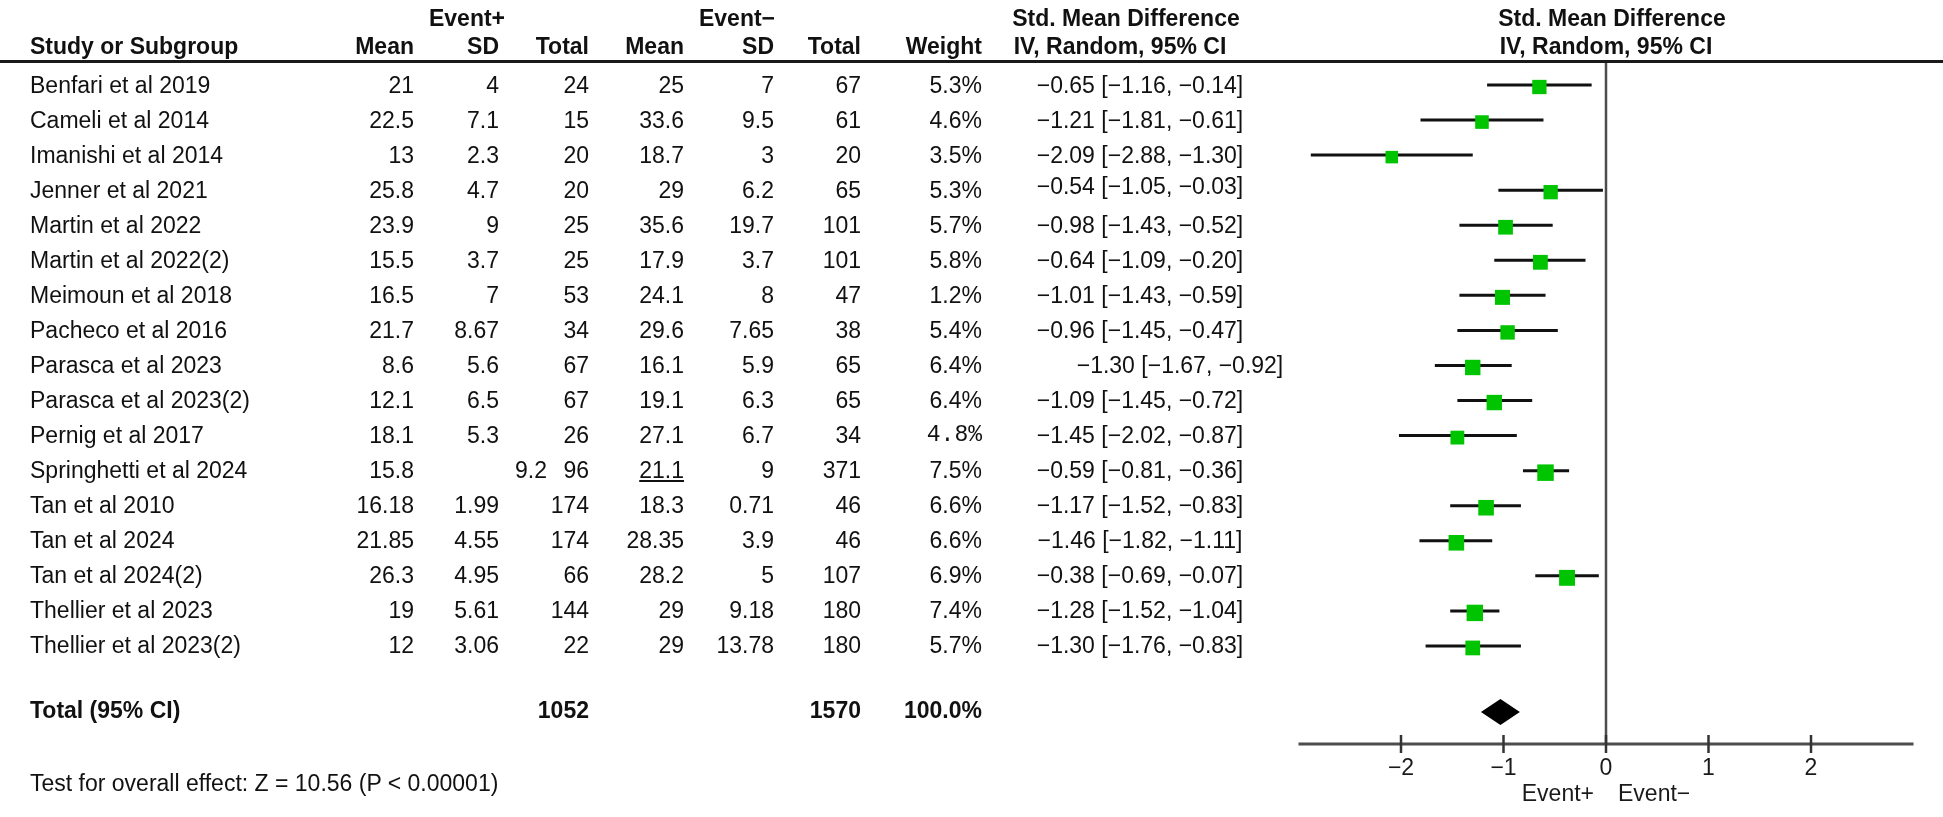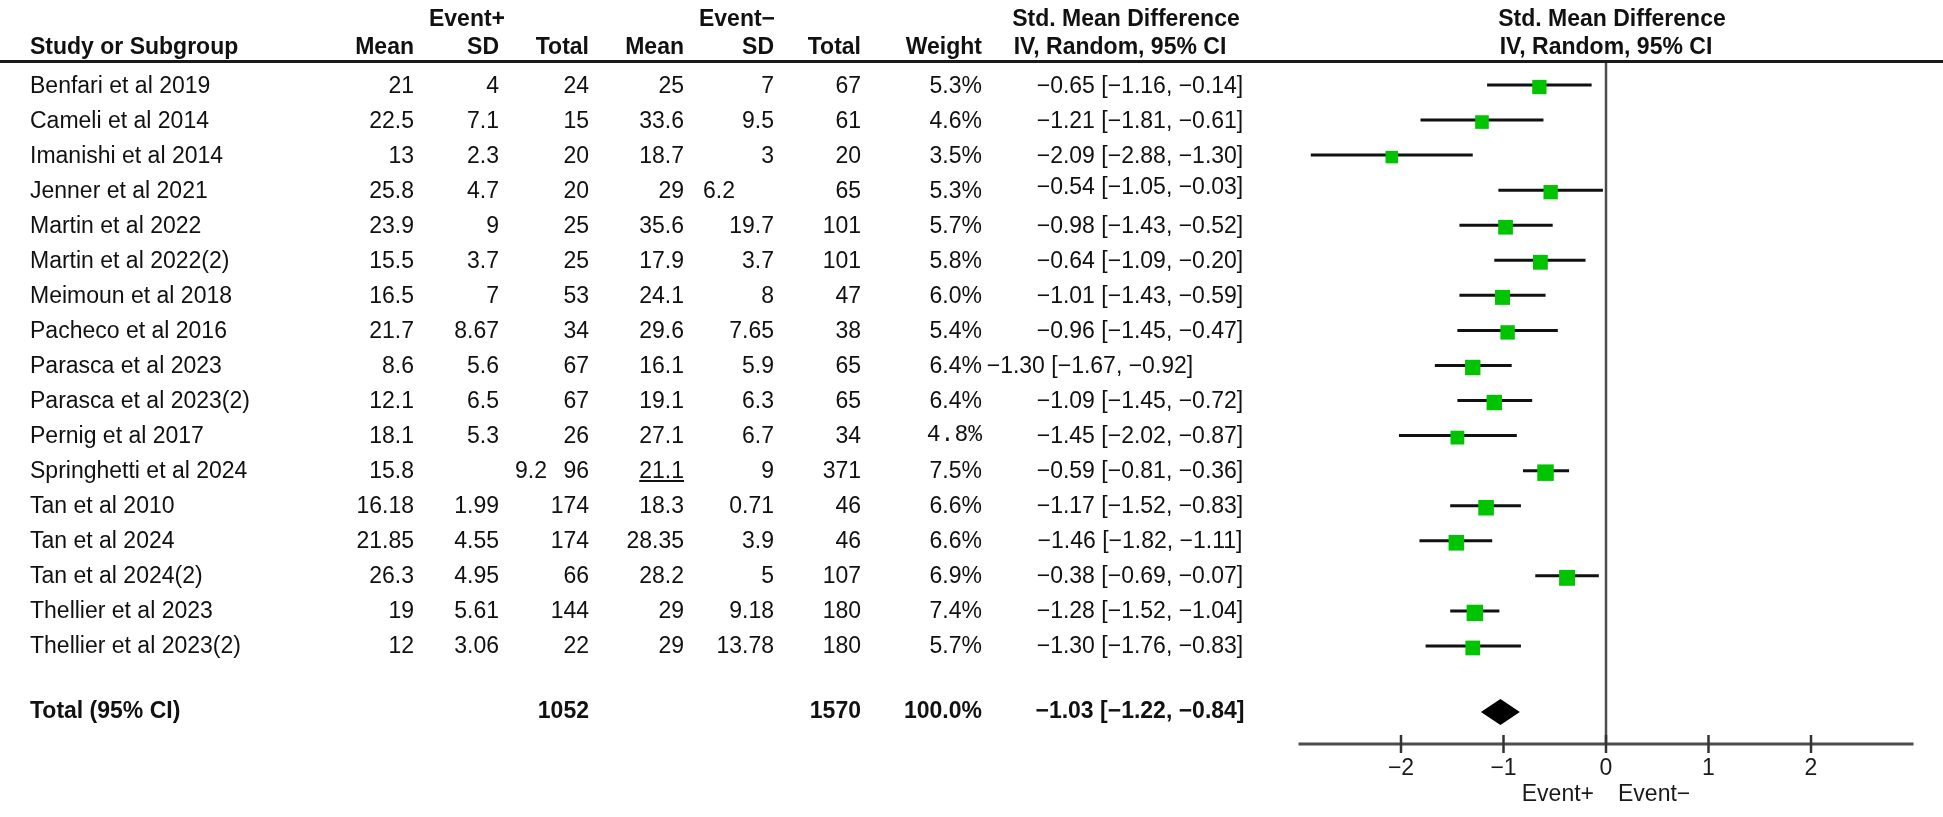--- a/index.html
+++ b/index.html
@@ -70,21 +70,21 @@
       <div class="abs cell r" style="top: 137.62px; right: 1259px; width: 130px;">18.7</div>
       <div class="abs cell r" style="top: 137.62px; right: 1169px; width: 110px;">3</div>
       <div class="abs cell r" style="top: 137.62px; right: 1082px; width: 120px;">20</div>
       <div class="abs cell r" style="top: 137.62px; right: 961px; width: 130px;">3.5%</div>
       <div class="abs cell c" style="top: 137.62px; left: 990px; width: 300px;">−2.09 [−2.88, −1.30]</div>
       <div class="abs cell" style="top: 172.68px; left: 30px;">Jenner et al 2021</div>
       <div class="abs cell r" style="top: 172.68px; right: 1529px; width: 130px;">25.8</div>
       <div class="abs cell r" style="top: 172.68px; right: 1444px; width: 110px;">4.7</div>
       <div class="abs cell r" style="top: 172.68px; right: 1354px; width: 120px;">20</div>
       <div class="abs cell r" style="top: 172.68px; right: 1259px; width: 130px;">29</div>
-      <div class="abs cell r" style="top: 172.68px; right: 1169px; width: 110px; text-align: center;">6.2</div>
+      <div class="abs cell r" style="top: 172.68px; right: 1169px; width: 110px;">6.2</div>
       <div class="abs cell r" style="top: 172.68px; right: 1082px; width: 120px;">65</div>
       <div class="abs cell r" style="top: 172.68px; right: 961px; width: 130px;">5.3%</div>
       <div class="abs cell c" style="top: 169px; left: 990px; width: 300px;">−0.54 [−1.05, −0.03]</div>
       <div class="abs cell" style="top: 207.74px; left: 30px;">Martin et al 2022</div>
       <div class="abs cell r" style="top: 207.74px; right: 1529px; width: 130px;">23.9</div>
       <div class="abs cell r" style="top: 207.74px; right: 1444px; width: 110px;">9</div>
       <div class="abs cell r" style="top: 207.74px; right: 1354px; width: 120px;">25</div>
       <div class="abs cell r" style="top: 207.74px; right: 1259px; width: 130px;">35.6</div>
       <div class="abs cell r" style="top: 207.74px; right: 1169px; width: 110px;">19.7</div>
       <div class="abs cell r" style="top: 207.74px; right: 1082px; width: 120px;">101</div>
@@ -99,40 +99,40 @@
       <div class="abs cell r" style="top: 242.8px; right: 1082px; width: 120px;">101</div>
       <div class="abs cell r" style="top: 242.8px; right: 961px; width: 130px;">5.8%</div>
       <div class="abs cell c" style="top: 242.8px; left: 990px; width: 300px;">−0.64 [−1.09, −0.20]</div>
       <div class="abs cell" style="top: 277.86px; left: 30px;">Meimoun et al 2018</div>
       <div class="abs cell r" style="top: 277.86px; right: 1529px; width: 130px;">16.5</div>
       <div class="abs cell r" style="top: 277.86px; right: 1444px; width: 110px;">7</div>
       <div class="abs cell r" style="top: 277.86px; right: 1354px; width: 120px;">53</div>
       <div class="abs cell r" style="top: 277.86px; right: 1259px; width: 130px;">24.1</div>
       <div class="abs cell r" style="top: 277.86px; right: 1169px; width: 110px;">8</div>
       <div class="abs cell r" style="top: 277.86px; right: 1082px; width: 120px;">47</div>
-      <div class="abs cell r" style="top: 277.86px; right: 961px; width: 130px;">6.0%</div>
+      <div class="abs cell r" style="top: 277.86px; right: 961px; width: 130px;">1.2%</div>
       <div class="abs cell c" style="top: 277.86px; left: 990px; width: 300px;">−1.01 [−1.43, −0.59]</div>
       <div class="abs cell" style="top: 312.92px; left: 30px;">Pacheco et al 2016</div>
       <div class="abs cell r" style="top: 312.92px; right: 1529px; width: 130px;">21.7</div>
       <div class="abs cell r" style="top: 312.92px; right: 1444px; width: 110px;">8.67</div>
       <div class="abs cell r" style="top: 312.92px; right: 1354px; width: 120px;">34</div>
       <div class="abs cell r" style="top: 312.92px; right: 1259px; width: 130px;">29.6</div>
       <div class="abs cell r" style="top: 312.92px; right: 1169px; width: 110px;">7.65</div>
       <div class="abs cell r" style="top: 312.92px; right: 1082px; width: 120px;">38</div>
       <div class="abs cell r" style="top: 312.92px; right: 961px; width: 130px;">5.4%</div>
       <div class="abs cell c" style="top: 312.92px; left: 990px; width: 300px;">−0.96 [−1.45, −0.47]</div>
       <div class="abs cell" style="top: 347.98px; left: 30px;">Parasca et al 2023</div>
       <div class="abs cell r" style="top: 347.98px; right: 1529px; width: 130px;">8.6</div>
       <div class="abs cell r" style="top: 347.98px; right: 1444px; width: 110px;">5.6</div>
       <div class="abs cell r" style="top: 347.98px; right: 1354px; width: 120px;">67</div>
       <div class="abs cell r" style="top: 347.98px; right: 1259px; width: 130px;">16.1</div>
       <div class="abs cell r" style="top: 347.98px; right: 1169px; width: 110px;">5.9</div>
       <div class="abs cell r" style="top: 347.98px; right: 1082px; width: 120px;">65</div>
       <div class="abs cell r" style="top: 347.98px; right: 961px; width: 130px;">6.4%</div>
-      <div class="abs cell c" style="top: 347.98px; left: 940px; width: 300px; text-align: center;">−1.30 [−1.67, −0.92]</div>
+      <div class="abs cell c" style="top: 347.98px; left: 1030px; width: 300px; text-align: center;">−1.30 [−1.67, −0.92]</div>
       <div class="abs cell" style="top: 383.04px; left: 30px;">Parasca et al 2023(2)</div>
       <div class="abs cell r" style="top: 383.04px; right: 1529px; width: 130px;">12.1</div>
       <div class="abs cell r" style="top: 383.04px; right: 1444px; width: 110px;">6.5</div>
       <div class="abs cell r" style="top: 383.04px; right: 1354px; width: 120px;">67</div>
       <div class="abs cell r" style="top: 383.04px; right: 1259px; width: 130px;">19.1</div>
       <div class="abs cell r" style="top: 383.04px; right: 1169px; width: 110px;">6.3</div>
       <div class="abs cell r" style="top: 383.04px; right: 1082px; width: 120px;">65</div>
       <div class="abs cell r" style="top: 383.04px; right: 961px; width: 130px;">6.4%</div>
       <div class="abs cell c" style="top: 383.04px; left: 990px; width: 300px;">−1.09 [−1.45, −0.72]</div>
       <div class="abs cell" style="top: 418.1px; left: 30px;">Pernig et al 2017</div>
@@ -197,22 +197,22 @@
       <div class="abs cell r" style="top: 628.46px; right: 1169px; width: 110px;">13.78</div>
       <div class="abs cell r" style="top: 628.46px; right: 1082px; width: 120px;">180</div>
       <div class="abs cell r" style="top: 628.46px; right: 961px; width: 130px;">5.7%</div>
       <div class="abs cell c" style="top: 628.46px; left: 990px; width: 300px;">−1.30 [−1.76, −0.83]</div>
     </div>
 
   <div class="abs cell b" style="left:30px;top:693px;">Total (95% CI)</div>
   <div class="abs cell r b" style="right:1354px;top:693px;width:120px;">1052</div>
   <div class="abs cell r b" style="right:1082px;top:693px;width:120px;">1570</div>
   <div class="abs cell r b" style="right:961px;top:693px;width:130px;">100.0%</div>
-  <div class="abs cell c b" style="left:990px;top:693px;width:300px;">−1.03 [−1.22, −0.84]</div>
-
+
+  <div class="abs" style="left:30px;top:768px;height:30px;line-height:30px;">Test for overall effect: Z = 10.56 (P &lt; 0.00001)</div>
 
   <svg id="plot" width="1943" height="817">
       <line x1="1606" y1="63" x2="1606" y2="744" stroke="#4d4d4d" stroke-width="2.5"></line>
       <line x1="1298.5" y1="744" x2="1913.5" y2="744" stroke="#4d4d4d" stroke-width="3"></line>
       <line x1="1401" y1="735" x2="1401" y2="753" stroke="#333333" stroke-width="2.5"></line>
       <text x="1401" y="775" text-anchor="middle" font-size="23" fill="#1a1a1a" font-family="Liberation Sans, sans-serif">−2</text>
       <line x1="1503.5" y1="735" x2="1503.5" y2="753" stroke="#333333" stroke-width="2.5"></line>
       <text x="1503.5" y="775" text-anchor="middle" font-size="23" fill="#1a1a1a" font-family="Liberation Sans, sans-serif">−1</text>
       <line x1="1606" y1="735" x2="1606" y2="753" stroke="#333333" stroke-width="2.5"></line>
       <text x="1606" y="775" text-anchor="middle" font-size="23" fill="#1a1a1a" font-family="Liberation Sans, sans-serif">0</text>

